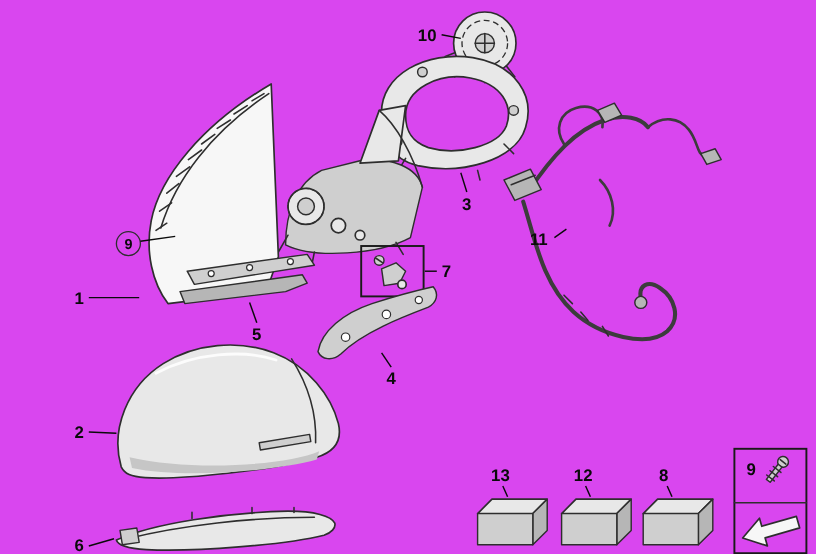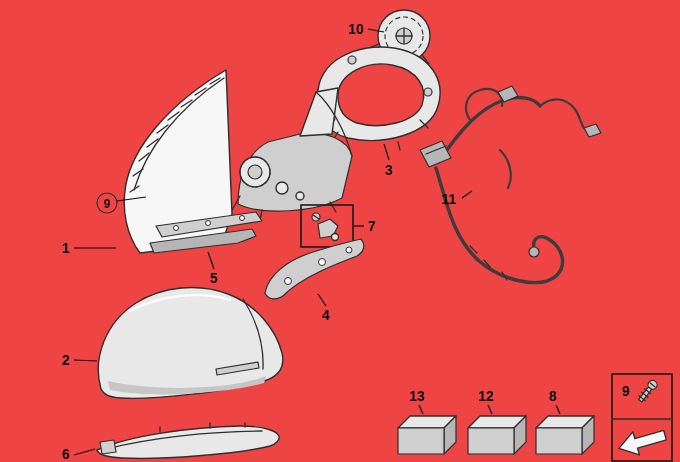--- a/index.html
+++ b/index.html
@@ -1,17 +1,17 @@
 <!DOCTYPE html>
 <html><head>
 <meta charset="utf-8">
 <style>
   html,body { margin:0; padding:0; background:#ffffff; }
   .stage {
-    position:relative; width:680px; height:462px; background:#ef4444;
+    position:relative; width:680px; height:462px; background:#d946ef;
     overflow:hidden; font-family:"Liberation Sans", sans-serif;
   }
   svg { display:block; }
   .ln       { stroke:#2e2e2e; stroke-width:1.3; fill:none; stroke-linecap:round; }
   .fillW    { fill:#f7f7f7; stroke:#2e2e2e; stroke-width:1.4; stroke-linejoin:round; }
   .fillL    { fill:#e8e8e8; stroke:#2e2e2e; stroke-width:1.4; stroke-linejoin:round; }
   .fillM    { fill:#cfcfcf; stroke:#2e2e2e; stroke-width:1.2; stroke-linejoin:round; }
   .fillD    { fill:#b6b6b6; stroke:#2e2e2e; stroke-width:1.2; stroke-linejoin:round; }
   .hole     { fill:#ffffff; stroke:#2e2e2e; stroke-width:1; }
   .noFill   { fill:none; stroke:#2e2e2e; stroke-width:1.1; }

